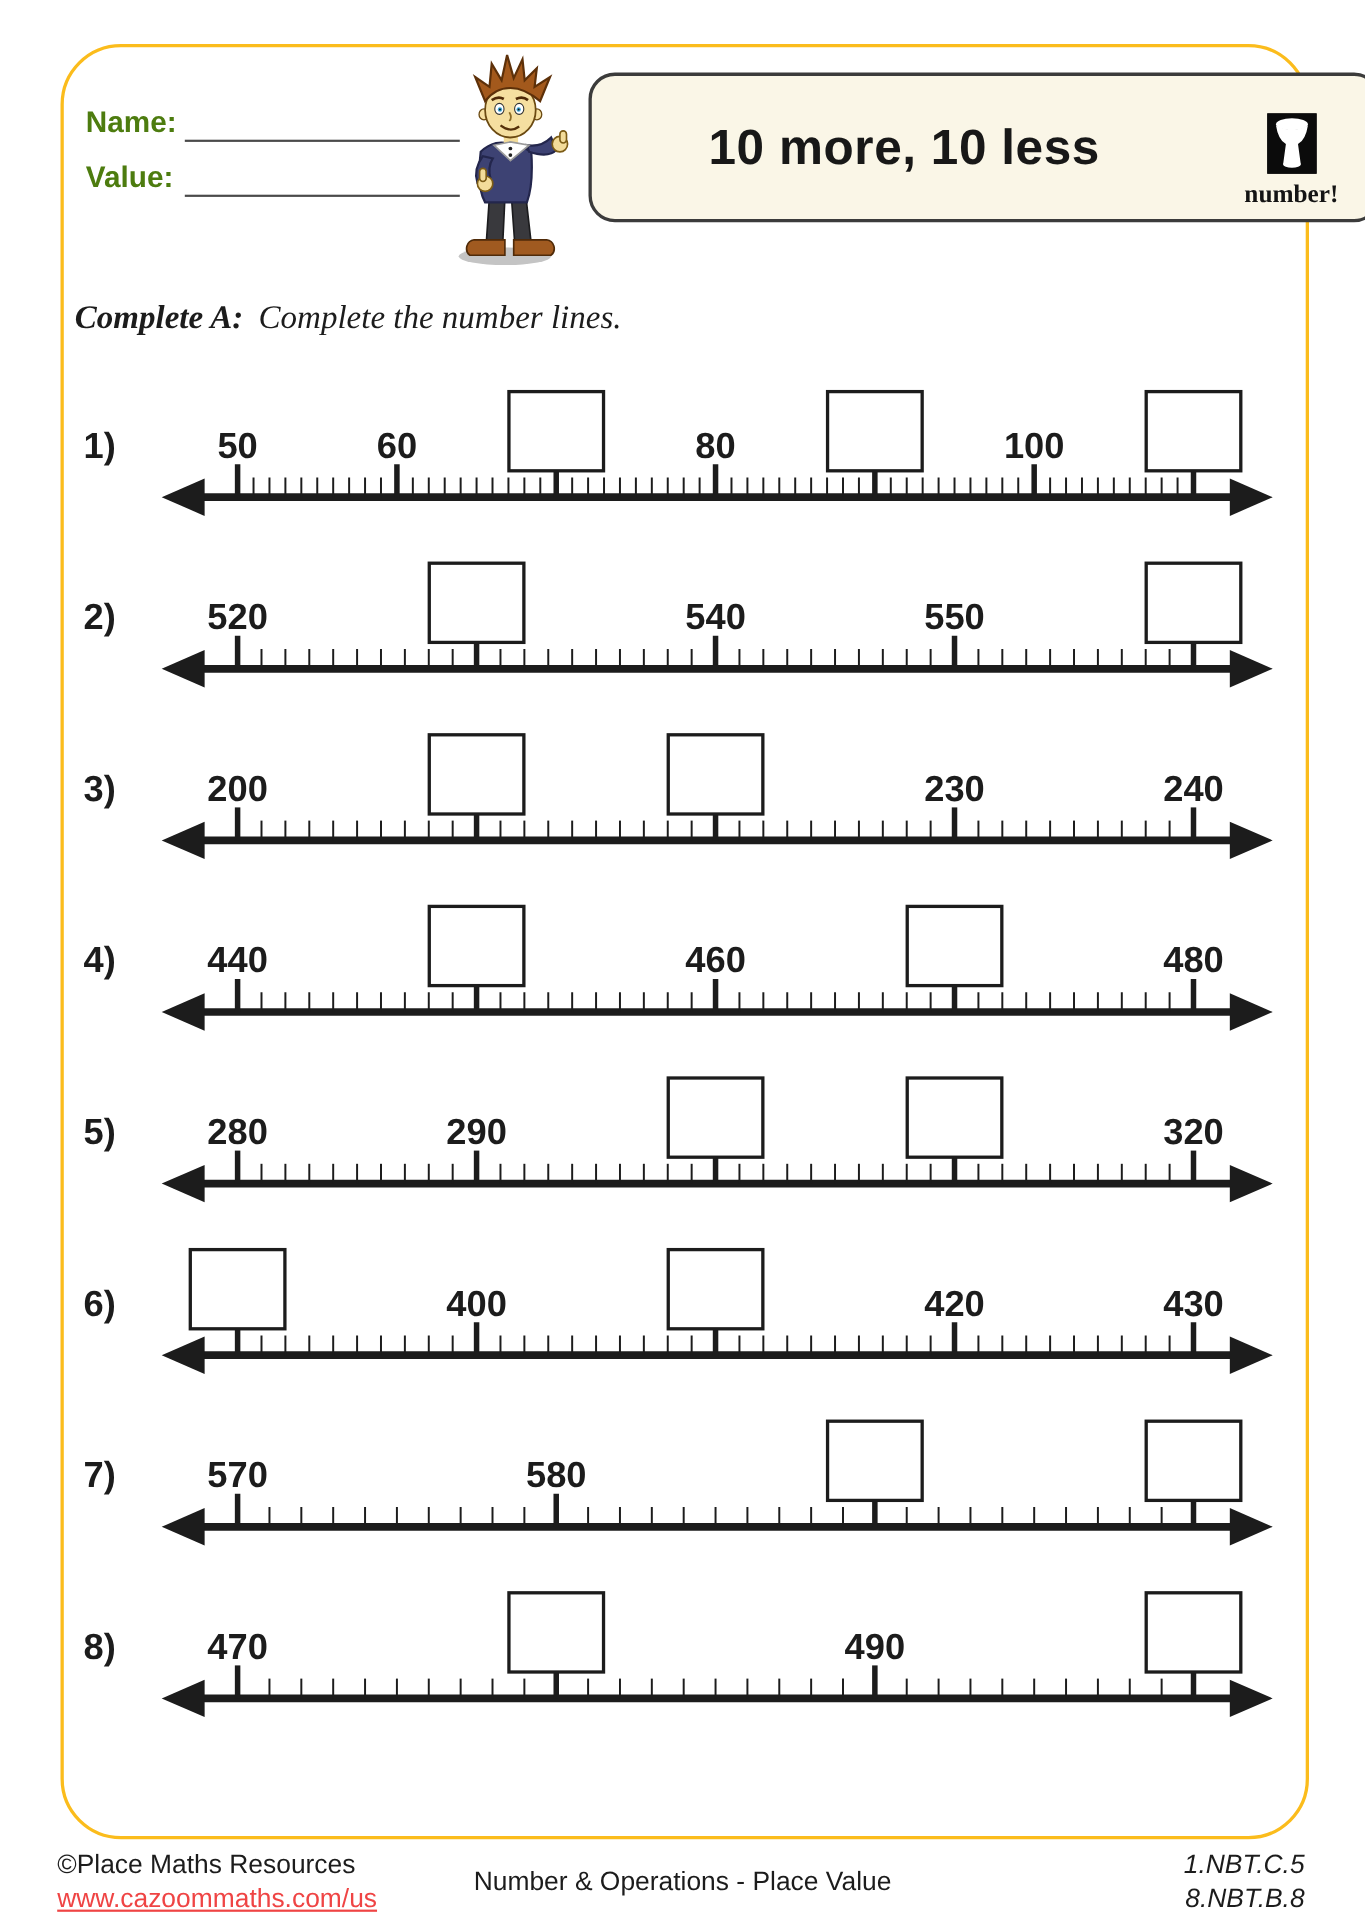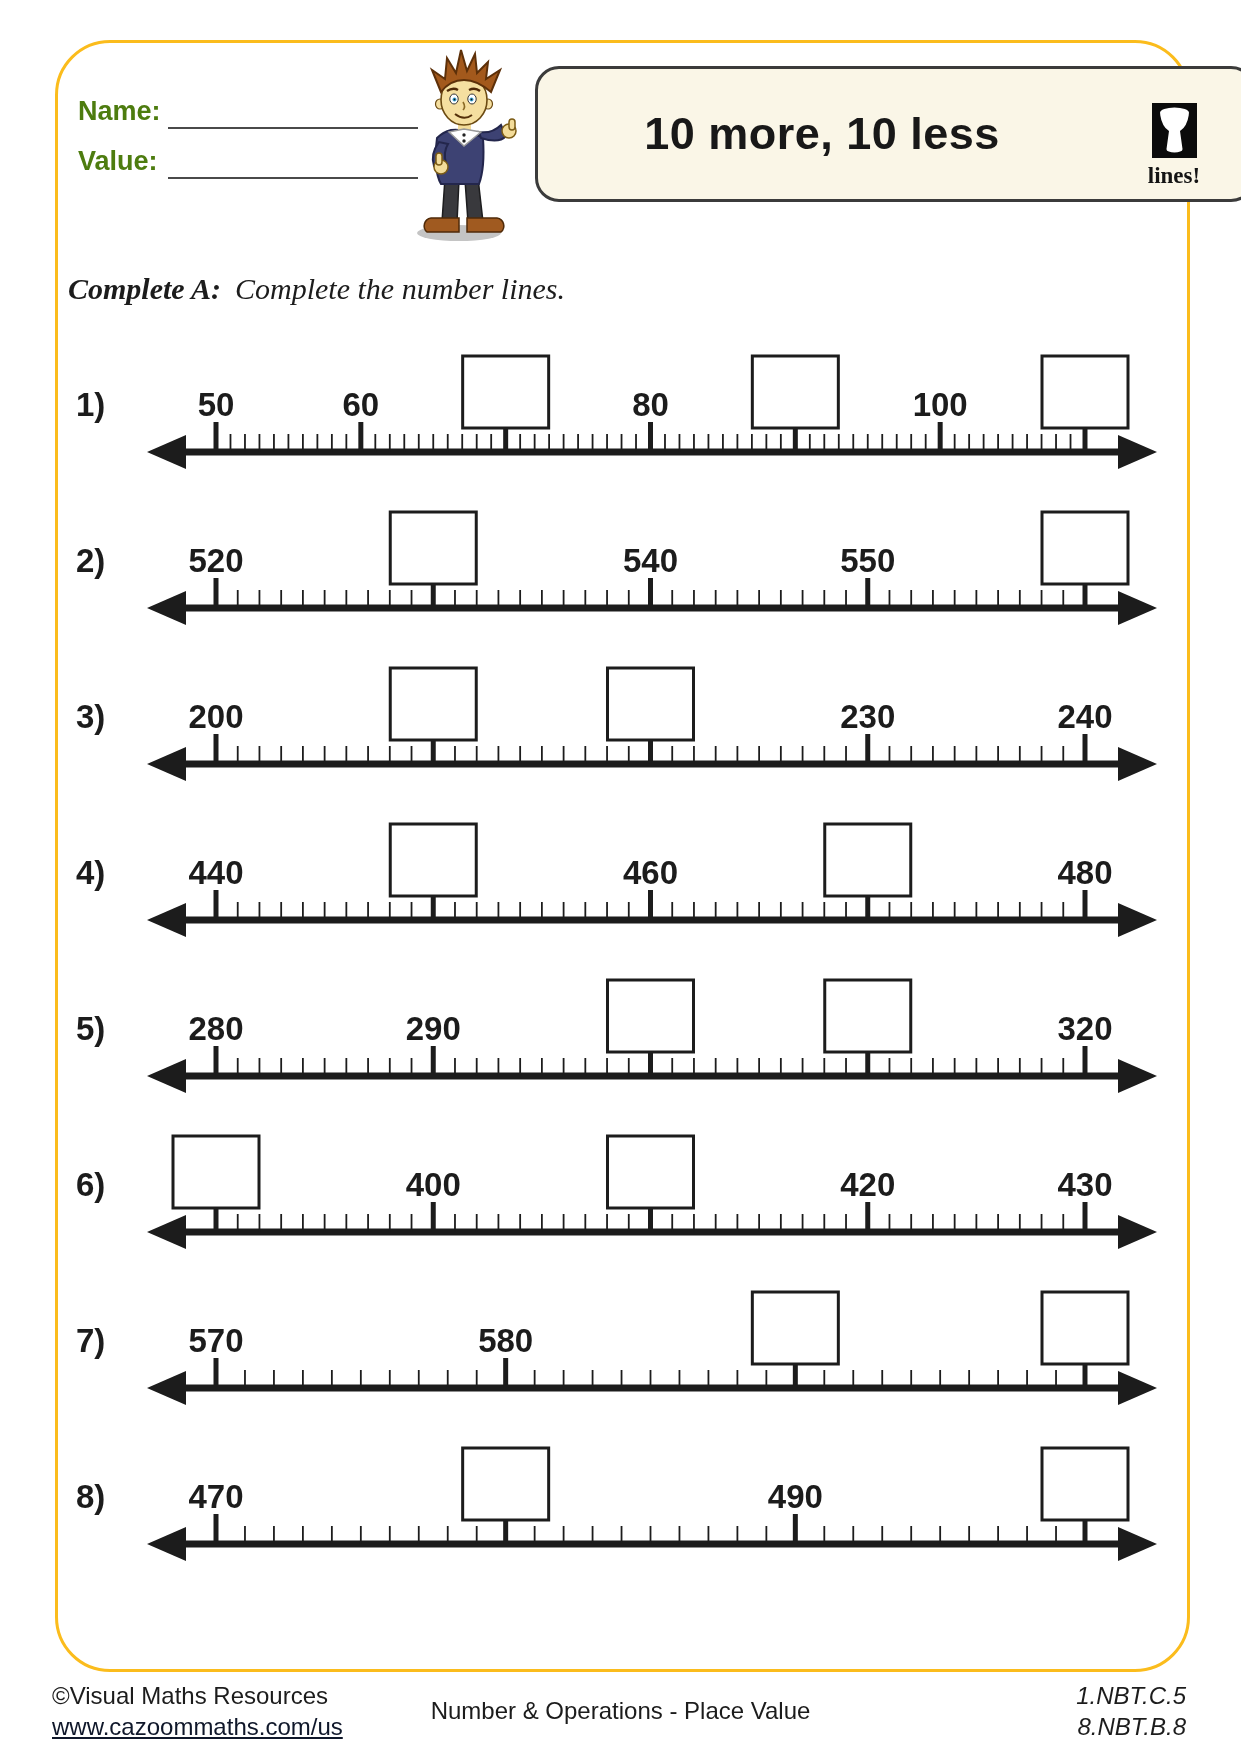--- a/index.html
+++ b/index.html
@@ -29,21 +29,21 @@
   .boy{position:absolute;left:405px;top:42px;width:122px;height:202px;}
   
   .sectionhead{position:absolute;left:68px;top:272px;font-family:"Liberation Serif",serif;font-size:30px;font-style:italic;}
   .sectionhead .lbl{font-weight:bold;margin-right:14px;}
   
   .rows{position:absolute;left:0;top:0;width:1241px;height:1754px;}
   .numrow{position:absolute;left:0;width:1241px;height:140px;}
   .numrow svg{display:block;}
   
   .foot-left{position:absolute;left:52px;top:1680px;font-size:24px;line-height:31px;}
-  .foot-left a{color:#0f172a;}
+  .foot-left a{color:#ef4444;}
   .foot-center{position:absolute;left:0;top:1697px;width:1241px;text-align:center;font-size:24px;}
   .foot-right{position:absolute;right:55px;top:1680px;font-size:24px;line-height:31px;text-align:right;font-style:italic;}
 </style>
 </head>
 <body>
 
 <div class="page">
 
   <div class="frame"></div>
 
@@ -89,21 +89,21 @@
     <div class="titletext">10 more, 10 less</div>
     <div class="brand">
       <span class="mark">
         <svg viewBox="0 0 45 55" width="45" height="55">
           <rect x="0" y="0" width="45" height="55" fill="#0b0b0b"></rect>
           <ellipse cx="22.5" cy="10" rx="14.5" ry="5.5" fill="#ffffff"></ellipse>
           <path d="M8,11 Q10,24 17,28 L14.5,46 Q22.5,51 30.5,46 L28,28 Q35,24 37,11 Q22.5,19 8,11 Z" fill="#ffffff"></path>
           <ellipse cx="22.5" cy="46.5" rx="8" ry="3" fill="#ffffff"></ellipse>
         </svg>
       </span>
-      <div class="word">lines!</div>
+      <div class="word">number!</div>
     </div>
   </div>
 
   <div class="sectionhead">
     <span class="lbl">Complete A:</span><span>Complete the number lines.</span>
   </div>
 
   <div class="rows" id="rows">
       <div class="numrow" style="top: 337px;">
         <svg width="1241" height="140" viewBox="0 0 1241 140" font-family="&quot;Liberation Sans&quot;, sans-serif">
@@ -533,21 +533,21 @@
           <rect x="462.6666666666667" y="19" width="86" height="72" fill="#ffffff" stroke="#1c1c1c" stroke-width="3"></rect>
           <line x1="795.3333333333334" y1="115" x2="795.3333333333334" y2="85" stroke="#1c1c1c" stroke-width="5"></line>
           <text x="795.3333333333334" y="79" text-anchor="middle" font-size="33" font-weight="bold" fill="#1c1c1c">490</text>
           <line x1="1085" y1="115" x2="1085" y2="91" stroke="#1c1c1c" stroke-width="5"></line>
           <rect x="1042" y="19" width="86" height="72" fill="#ffffff" stroke="#1c1c1c" stroke-width="3"></rect>
         </svg>
       </div>
     </div>
 
   <div class="foot-left">
-    <div>©Visual Maths Resources</div>
+    <div>©Place Maths Resources</div>
     <a href="#">www.cazoommaths.com/us</a>
   </div>
   <div class="foot-center">Number &amp; Operations - Place Value</div>
   <div class="foot-right">
     <div>1.NBT.C.5</div>
     <div>8.NBT.B.8</div>
   </div>
 
 </div>
 

